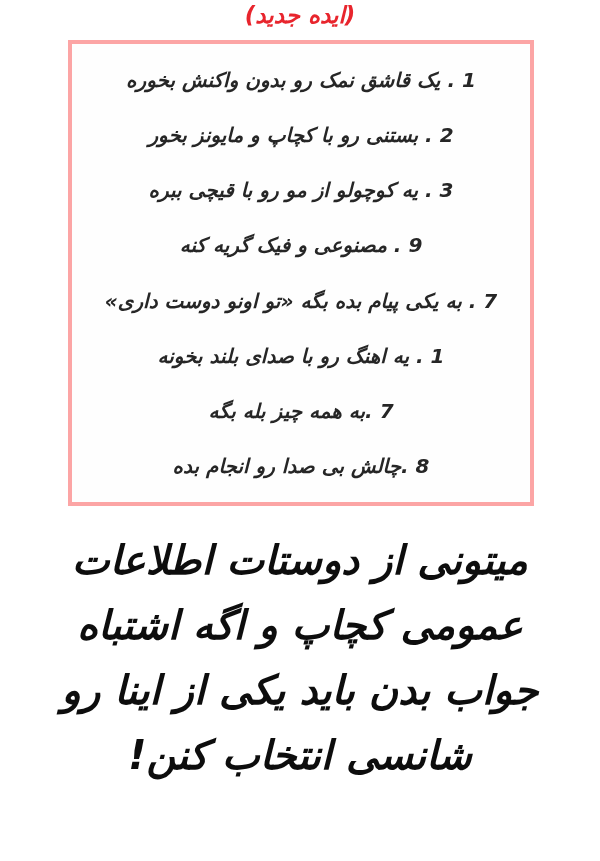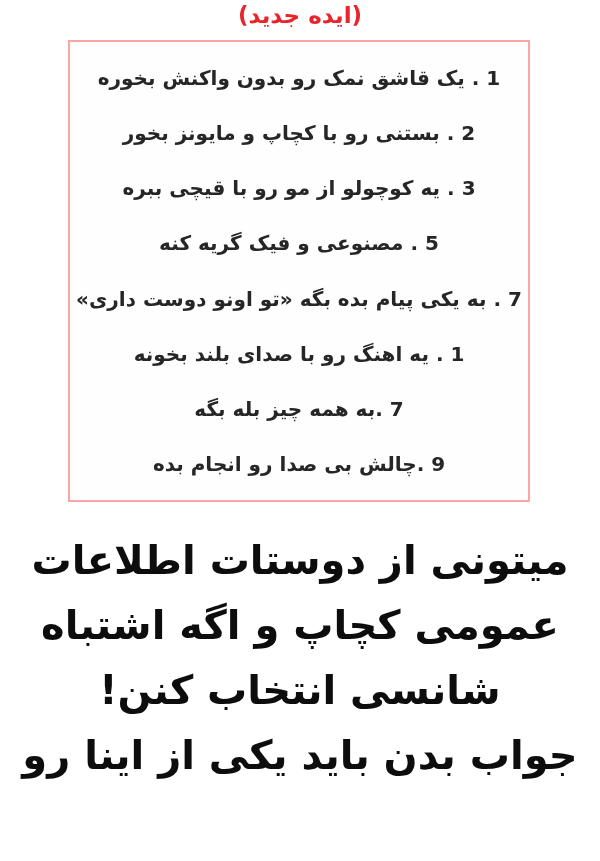--- a/index.html
+++ b/index.html
@@ -6,35 +6,36 @@
   body {
     width: 600px; height: 861px;
     background: #ffffff;
     font-family: "DejaVu Sans", sans-serif;
     overflow: hidden;
   }
   .page {
     position: relative;
     width: 600px; height: 861px;
     background: #ffffff;
+    font-style: italic;
   }
   .header-note {
     position: absolute;
     top: 2px; left: 0; right: 0;
     text-align: center;
     font-size: 23px;
     font-weight: 700;
     color: #e8252d;
     direction: rtl;
   }
   .challenge-box {
     position: absolute;
     top: 40px; left: 68px;
     width: 450px; height: 442px;
-    border: 2px solid #fca5a5;
+    border: 4px solid #fca5a5;
     background: #fefefe;
     display: flex;
     flex-direction: column;
     justify-content: space-around;
     padding: 8px 4px;
   }
   .list-item {
     direction: rtl;
     text-align: center;
     font-size: 20px;
@@ -63,27 +64,27 @@
 <body>
 
 <div class="page">
 
   <div class="header-note" style="color: rgb(232, 37, 45);">(ایده جدید)</div>
 
   <div class="challenge-box">
     <div class="list-item">1 . یک قاشق نمک رو بدون واکنش بخوره</div>
     <div class="list-item">2 . بستنی رو با کچاپ و مایونز بخور</div>
     <div class="list-item">3 . یه کوچولو از مو رو با قیچی ببره</div>
-    <div class="list-item">5 . مصنوعی و فیک گریه کنه</div>
+    <div class="list-item">9 . مصنوعی و فیک گریه کنه</div>
     <div class="list-item">7 . به یکی پیام بده  بگه «تو اونو  دوست داری»</div>
     <div class="list-item">1 . یه اهنگ رو با صدای بلند بخونه</div>
     <div class="list-item">7 .به همه چیز بله بگه</div>
-    <div class="list-item">9 .چالش بی صدا رو انجام بده</div>
+    <div class="list-item">8 .چالش بی صدا رو انجام بده</div>
   </div>
 
   <div class="caption">
     <div class="caption-line">میتونی از دوستات اطلاعات</div>
     <div class="caption-line">عمومی کچاپ  و اگه  اشتباه</div>
+    <div class="caption-line">جواب بدن باید یکی از اینا رو</div>
     <div class="caption-line">شانسی انتخاب کنن!</div>
-    <div class="caption-line">جواب بدن باید یکی از اینا رو</div>
   </div>
 
 </div>
 
 </body></html>

